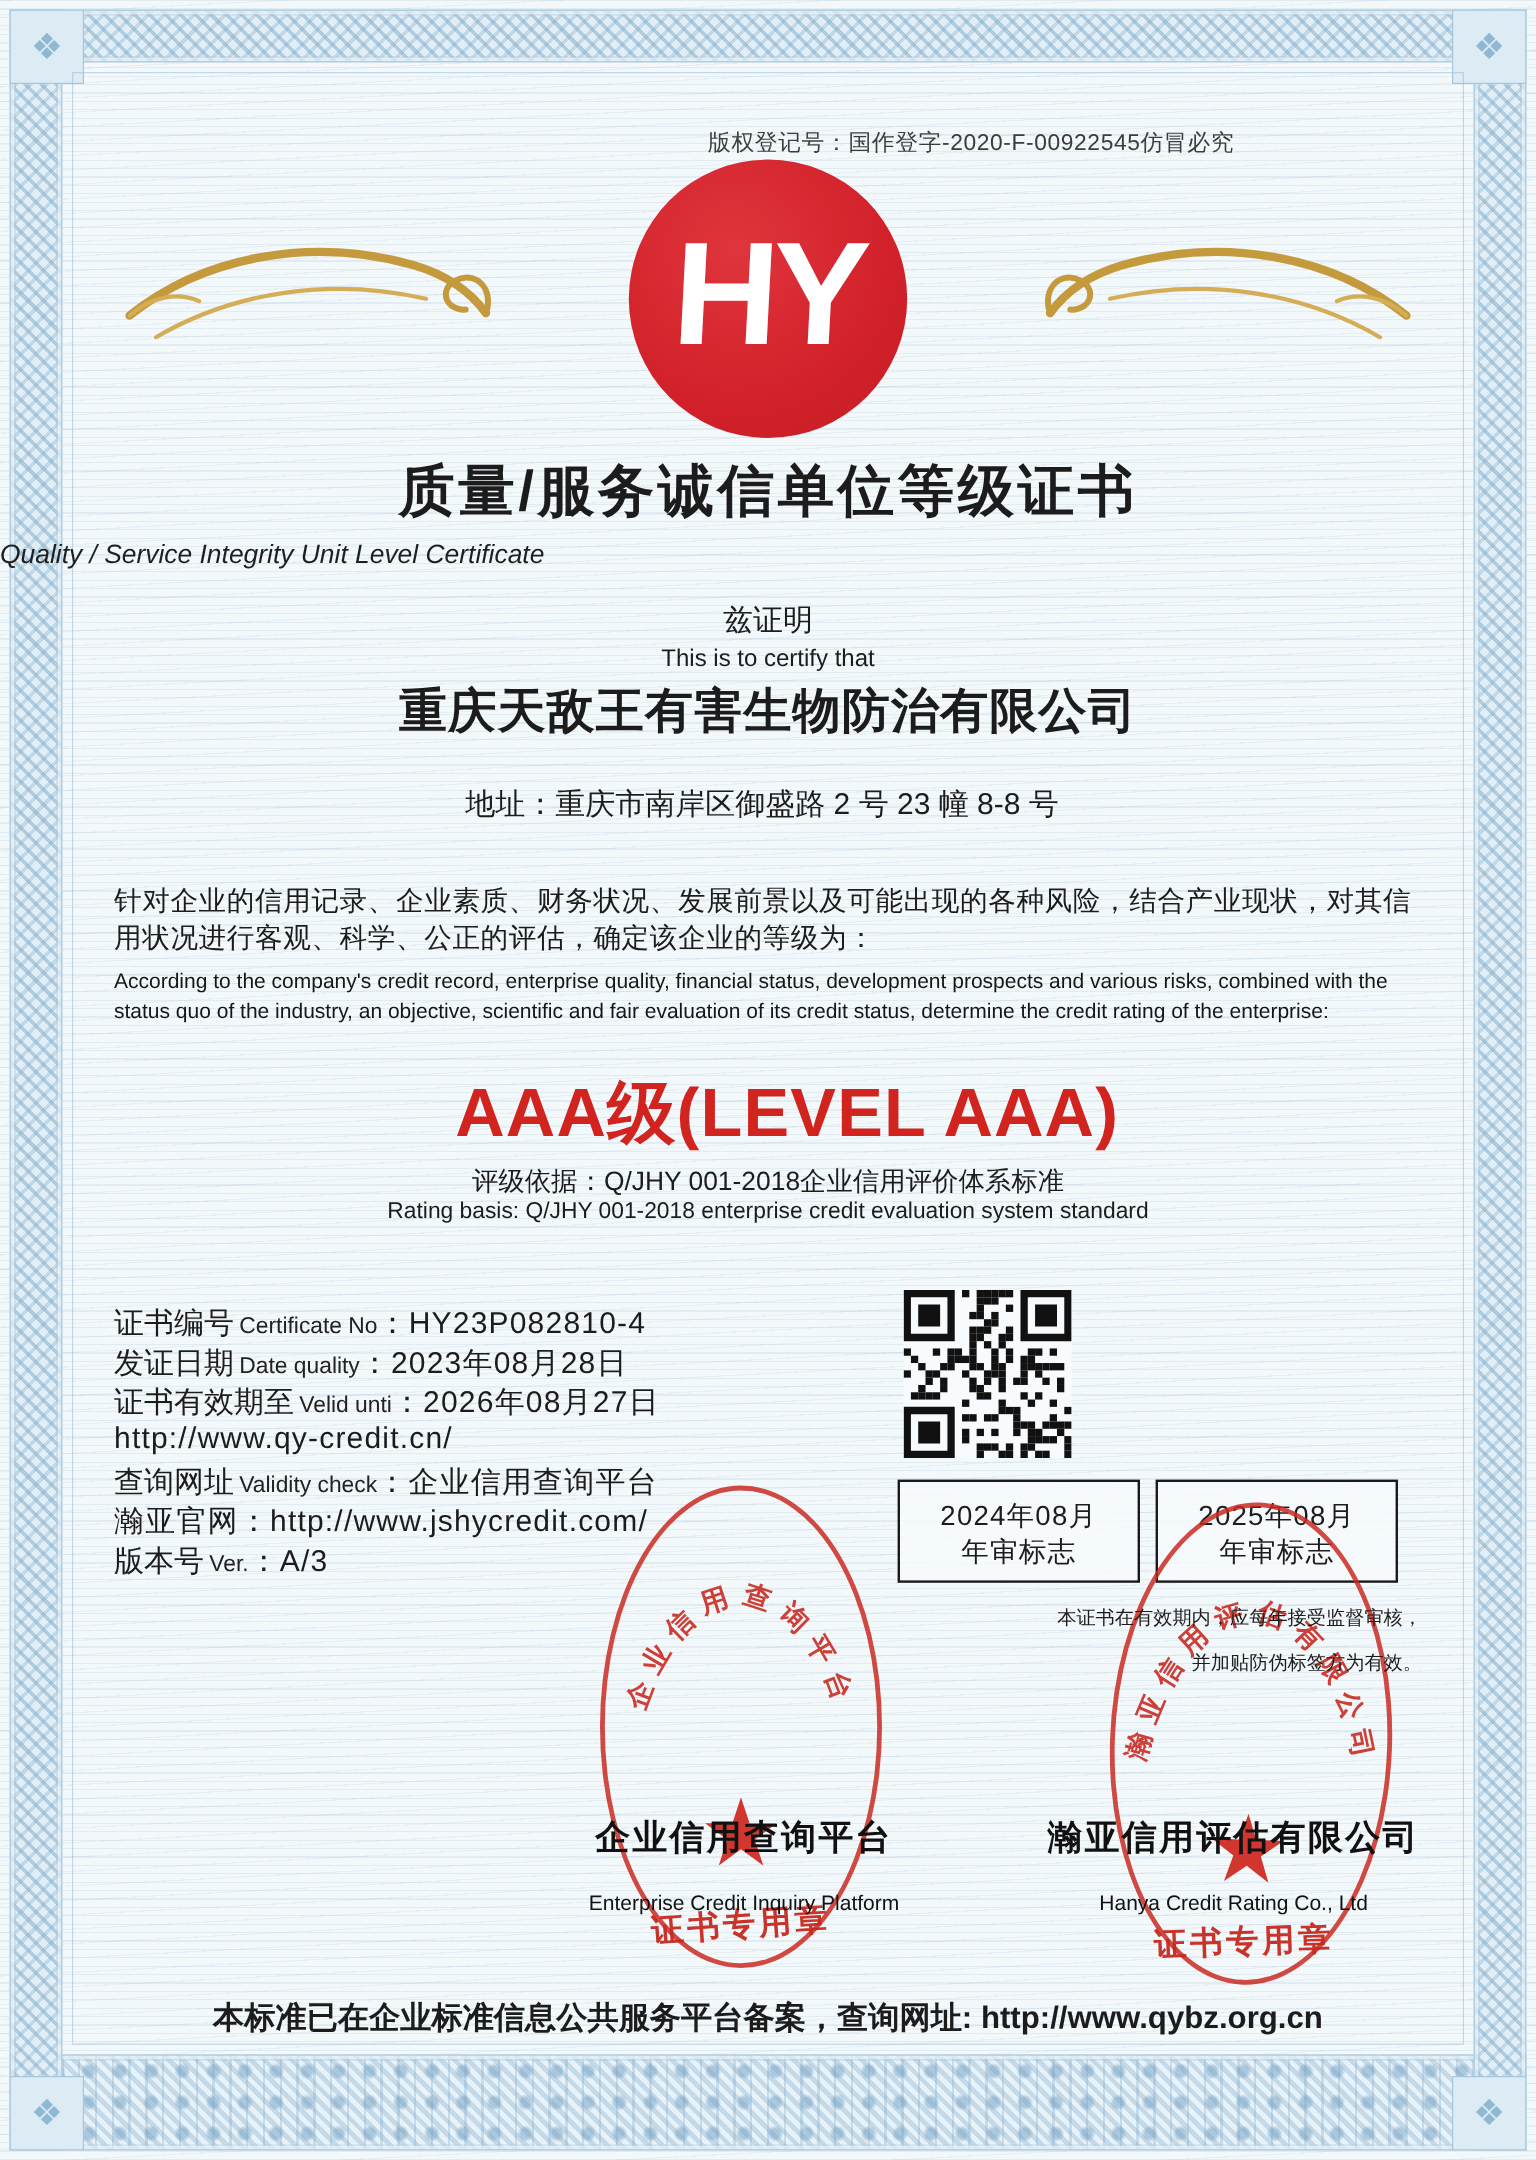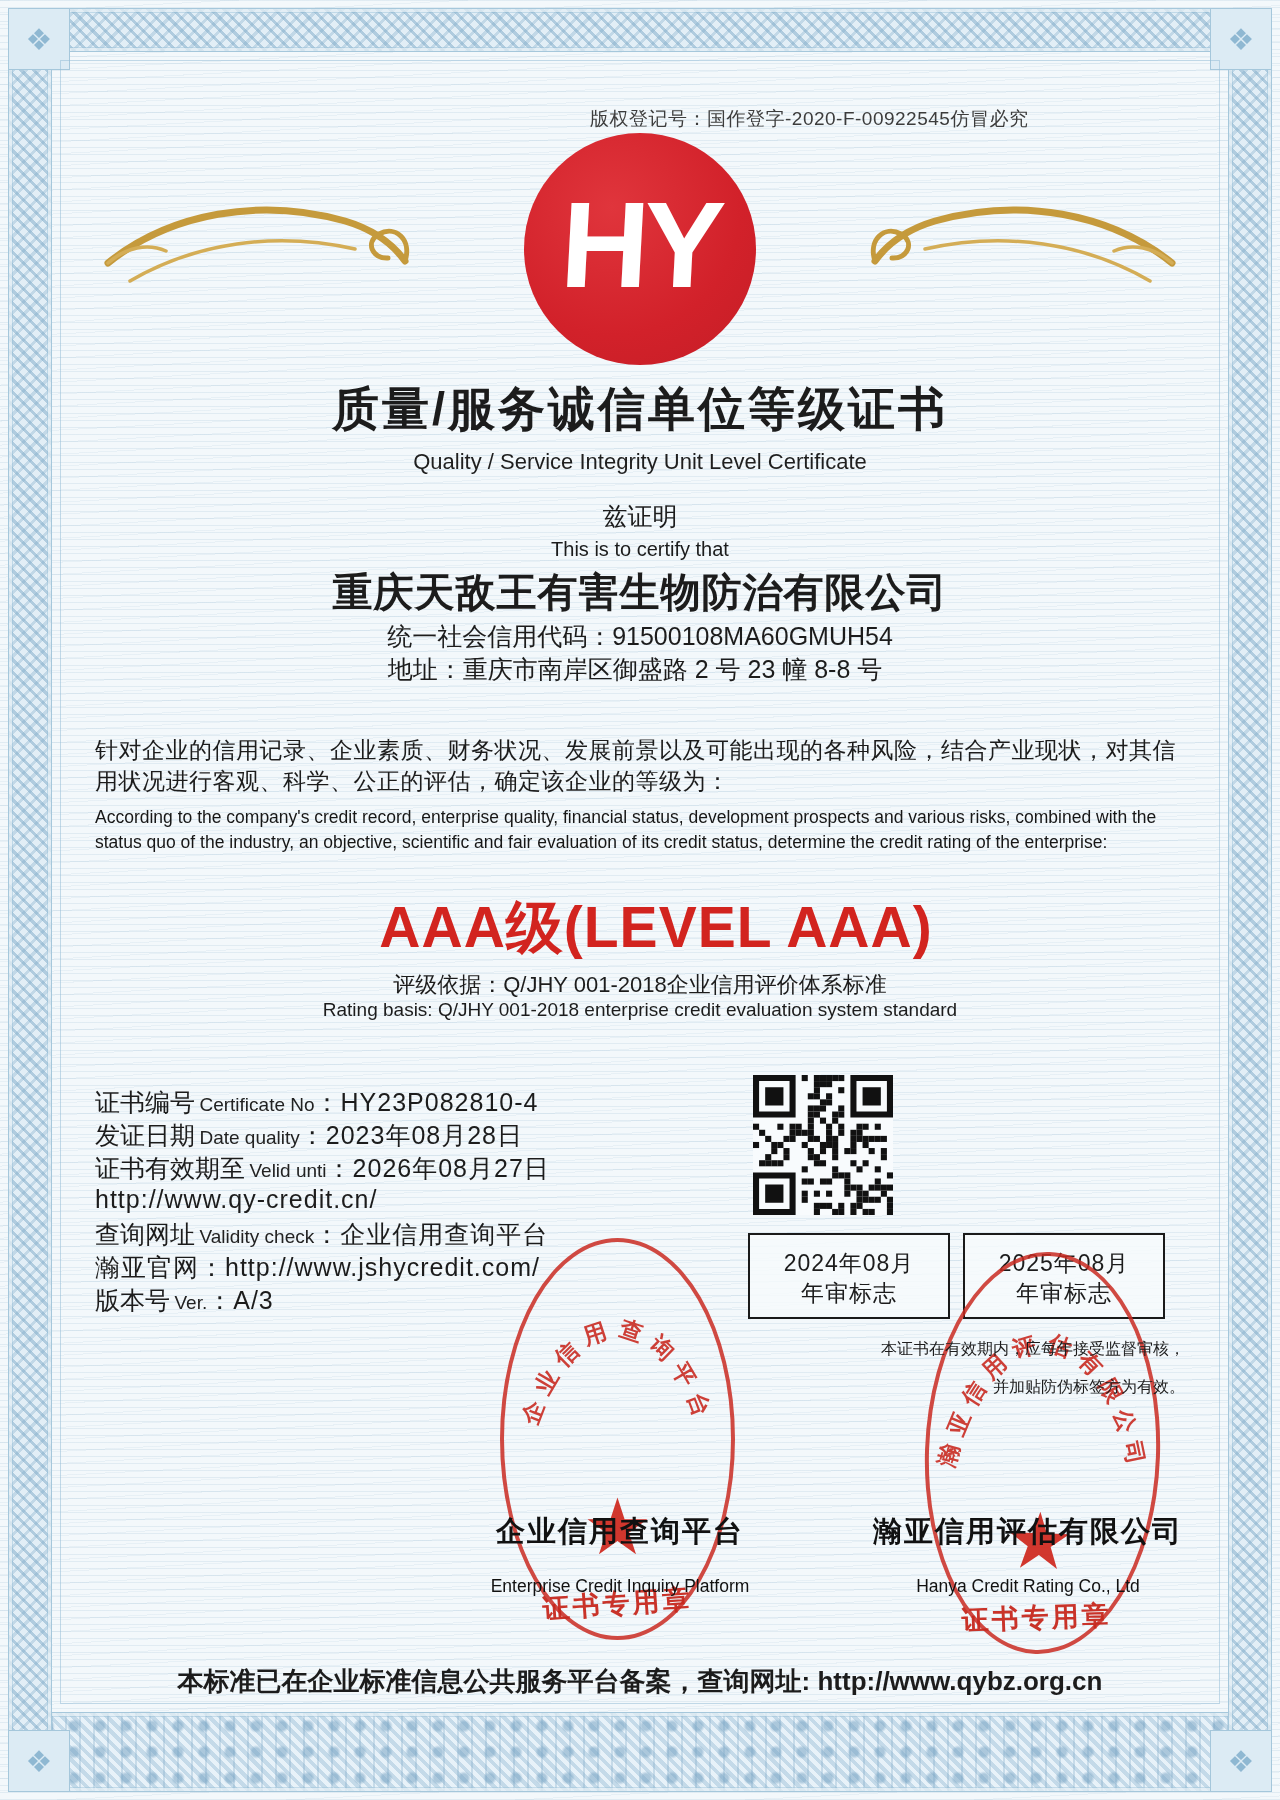--- a/index.html
+++ b/index.html
@@ -50,21 +50,21 @@
   }
   .logo-text {
     color:#ffffff; font-size:122px; font-weight:900; letter-spacing:-6px;
     transform:skewX(-3deg); line-height:1; padding-bottom:8px;
   }
   .flourish { top:185px; width:330px; height:120px; }
   .flourish-left  { left:100px; }
   .flourish-right { left:850px; transform:scaleX(-1); }
 
   .title-zh  { left:0; right:0; top:378px; text-align:center; font-size:47px; font-weight:900; letter-spacing:3px; }
-  .title-en  { left:0; right:0; top:449px; text-align:center; font-size:22px; color:#1f1f1f; }
+  .title-en  { left:0; right:0; top:449px; text-align:left; font-size:22px; color:#1f1f1f;font-style:italic; }
   .certify-zh{ left:0; right:0; top:500px; text-align:center; font-size:25px; }
   .certify-en{ left:0; right:0; top:538px; text-align:center; font-size:20px; }
   .company   { left:0; right:0; top:565px; text-align:center; font-size:40px; font-weight:800; letter-spacing:1px; }
   .code-line { left:0; right:0; top:620px; text-align:center; font-size:25px; }
   .addr-line { left:0; right:10px; top:653px; text-align:center; font-size:25px; }
 
   
   .body-block { left:95px; top:735px; width:1092px; }
   .body-zh { font-size:23px; line-height:31px; letter-spacing:.5px; }
   .body-en { font-size:17.5px; line-height:24.5px; margin-top:8px; color:#161616; }
@@ -154,21 +154,20 @@
 
   <div class="abs logo">
     <span class="logo-text">HY</span>
   </div>
 
   <div class="abs title-zh">质量/服务诚信单位等级证书</div>
   <div class="abs title-en">Quality / Service Integrity Unit Level Certificate</div>
   <div class="abs certify-zh">兹证明</div>
   <div class="abs certify-en">This is to certify that</div>
   <div class="abs company">重庆天敌王有害生物防治有限公司</div>
-  <div class="abs code-line">统一社会信用代码：91500108MA60GMUH54</div>
   <div class="abs addr-line">地址：重庆市南岸区御盛路 2 号 23 幢 8-8 号</div>
 
   <div class="abs body-block">
     <div class="body-zh">针对企业的信用记录、企业素质、财务状况、发展前景以及可能出现的各种风险，结合产业现状，对其信用状况进行客观、科学、公正的评估，确定该企业的等级为：</div>
     <div class="body-en">According to the company's credit record, enterprise quality, financial status, development prospects and various risks, combined with the status quo of the industry, an objective, scientific and fair evaluation of its credit status, determine the credit rating of the enterprise:</div>
   </div>
 
   <div class="abs level-line" style="color:#d2241f;padding-left:32px;">AAA级(LEVEL AAA)</div>
   <div class="abs basis-zh">评级依据：Q/JHY 001-2018企业信用评价体系标准</div>
   <div class="abs basis-en">Rating basis: Q/JHY 001-2018 enterprise credit evaluation system standard</div>

